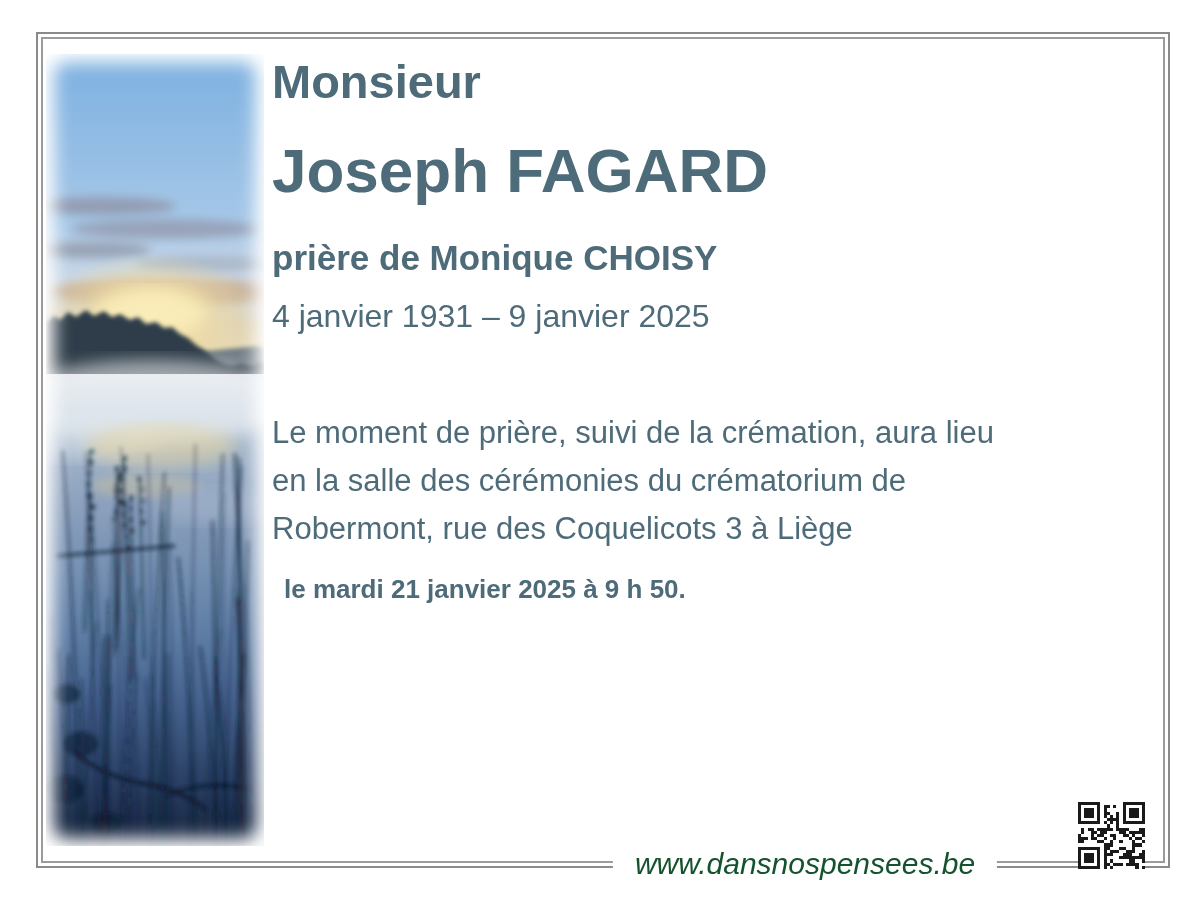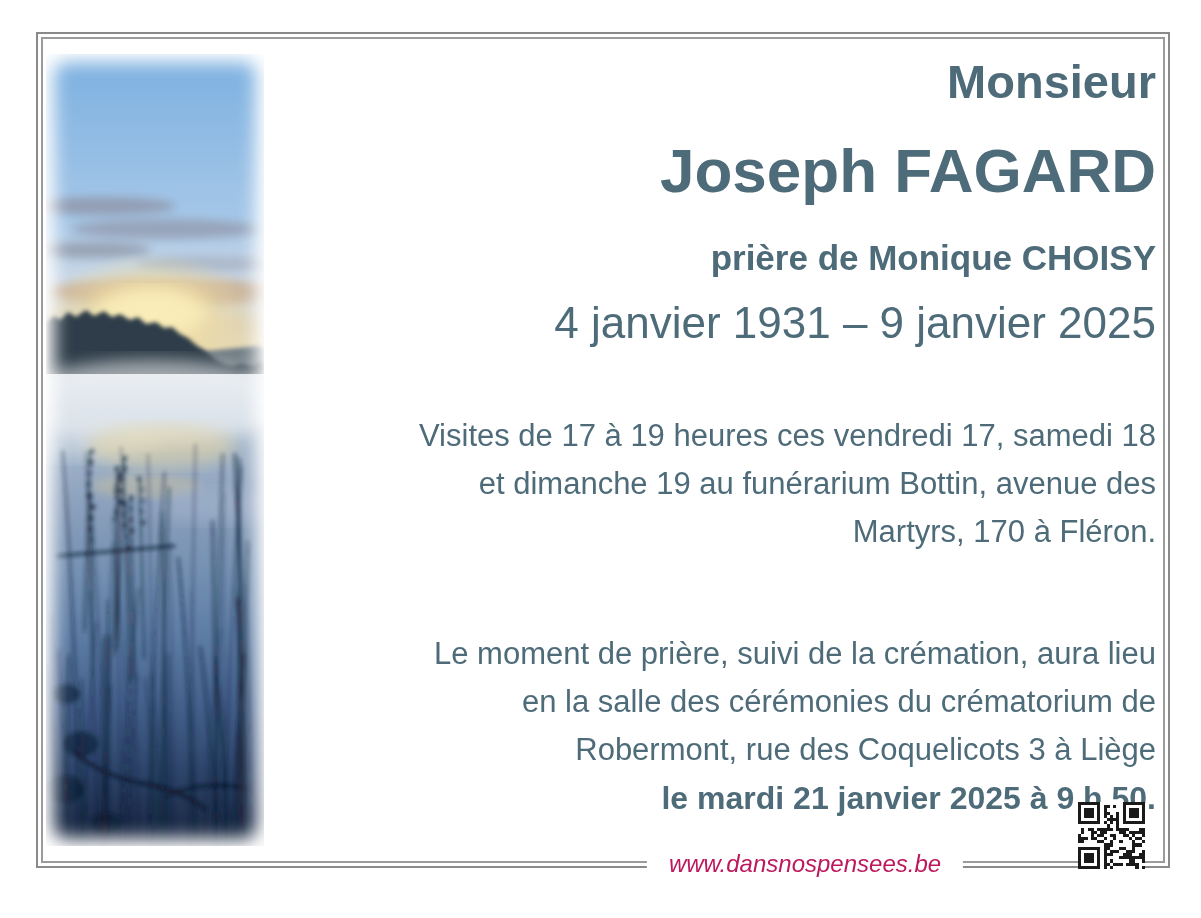--- a/index.html
+++ b/index.html
@@ -11,32 +11,32 @@
   .frame-outer{position:absolute;left:36px;top:32px;right:31px;bottom:50px;
                border:2px solid #8a8a8a;}
   .frame-inner{position:absolute;left:3px;top:3px;right:3px;bottom:3px;
                border:2px solid #9b9b9b;}
 
   
   .photo{position:absolute;left:46px;top:54px;width:218px;height:792px;z-index:2;}
   .photo svg{display:block;width:100%;height:100%;}
 
   
-  main{position:absolute;left:272px;top:40px;width:884px;text-align:right;z-index:2;}
+  main{position:absolute;left:272px;top:40px;width:884px;text-align:left;z-index:2;}
   .salutation{font-size:47px;font-weight:700;margin:14px 0 0;}
   .name{font-size:62px;font-weight:700;margin:26px 0 0;line-height:1.15;}
   .relation{font-size:35px;font-weight:700;margin:32px 0 0;}
-  .dates{font-size:44px;font-weight:400;margin:20px 0 0;}
+  .dates{font-size:32px;font-weight:400;margin:20px 0 0;}
   .para{font-size:31px;line-height:48px;margin:64px 0 0;white-space:pre-line;}
   .para2{margin-top:74px;}
-  .bold-line{font-size:32px;font-weight:700;line-height:48px;margin:0;}
+  .bold-line{font-size:26px;font-weight:700;line-height:48px;margin:12px;}
 
   
   .footer{position:absolute;left:805px;bottom:34px;transform:translateX(-50%);
-          font-size:24px;font-style:italic;line-height:40px;color:#be185d;
+          font-size:30px;font-style:italic;line-height:40px;color:#14532d;
           background:#ffffff;padding:0 22px;white-space:nowrap;z-index:3;}
 
   
   .qr{position:absolute;left:1078px;top:802px;width:67px;height:67px;
       background:#ffffff;z-index:3;}
 </style>
 </head>
 <body>
 
 <div class="page">
@@ -219,23 +219,20 @@
 
       <rect x="-10" y="-10" width="238" height="812" rx="30" fill="none" stroke="#ffffff" stroke-width="36" filter="url(#feather)"></rect>
     </svg>
   </div>
 
   <main>
     <div class="salutation">Monsieur</div>
     <h1 class="name">Joseph FAGARD</h1>
     <div class="relation">prière de Monique CHOISY</div>
     <div class="dates">4 janvier 1931 – 9 janvier 2025</div>
-    <p class="para">Visites de 17 à 19 heures ces vendredi 17, samedi 18
-et dimanche 19 au funérarium Bottin, avenue des
-Martyrs, 170 à Fléron.</p>
     <p class="para para2">Le moment de prière, suivi de la crémation, aura lieu
 en la salle des cérémonies du crématorium de
 Robermont, rue des Coquelicots 3 à Liège</p>
     <div class="bold-line">le mardi 21 janvier 2025 à 9 h 50.</div>
   </main>
 
   <div class="footer">www.dansnospensees.be</div>
 
   <svg class="qr" id="qr" viewBox="0 0 21 21" shape-rendering="crispEdges" aria-label="qr-code">
       <rect width="21" height="21" fill="#fff"></rect>

